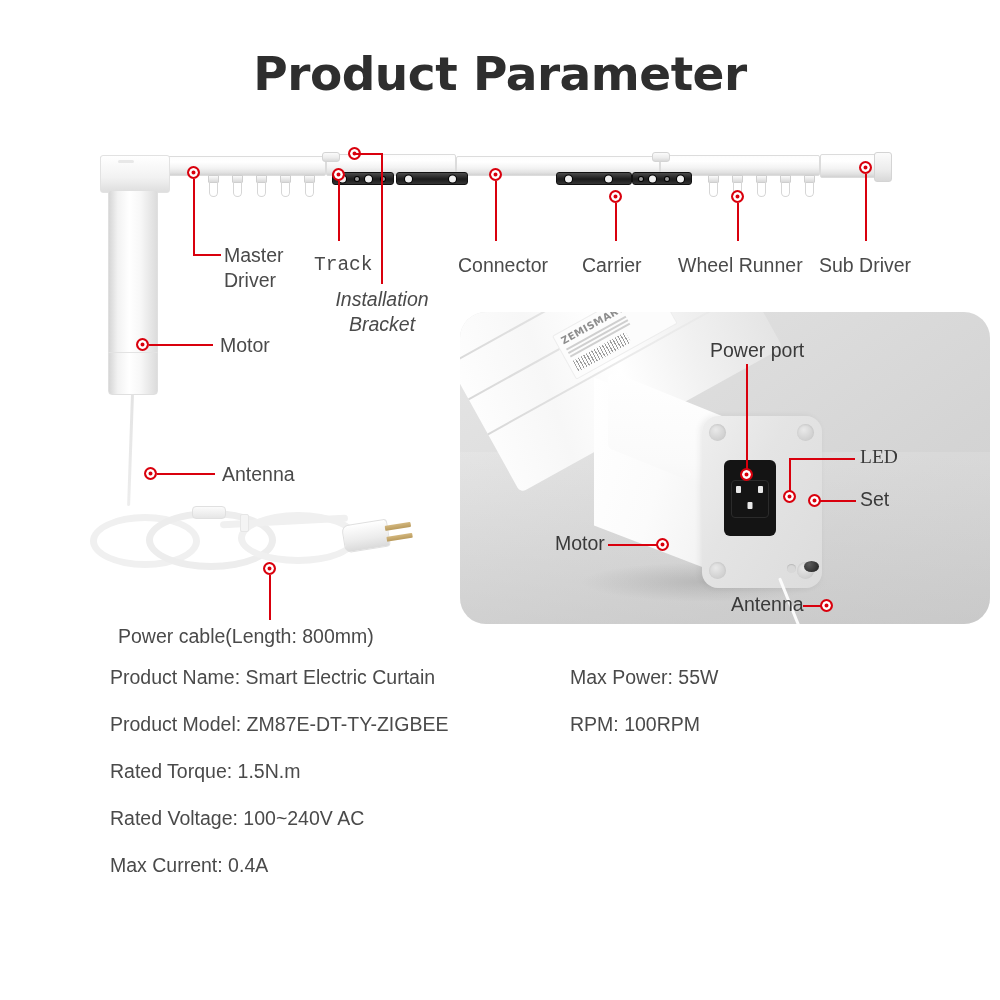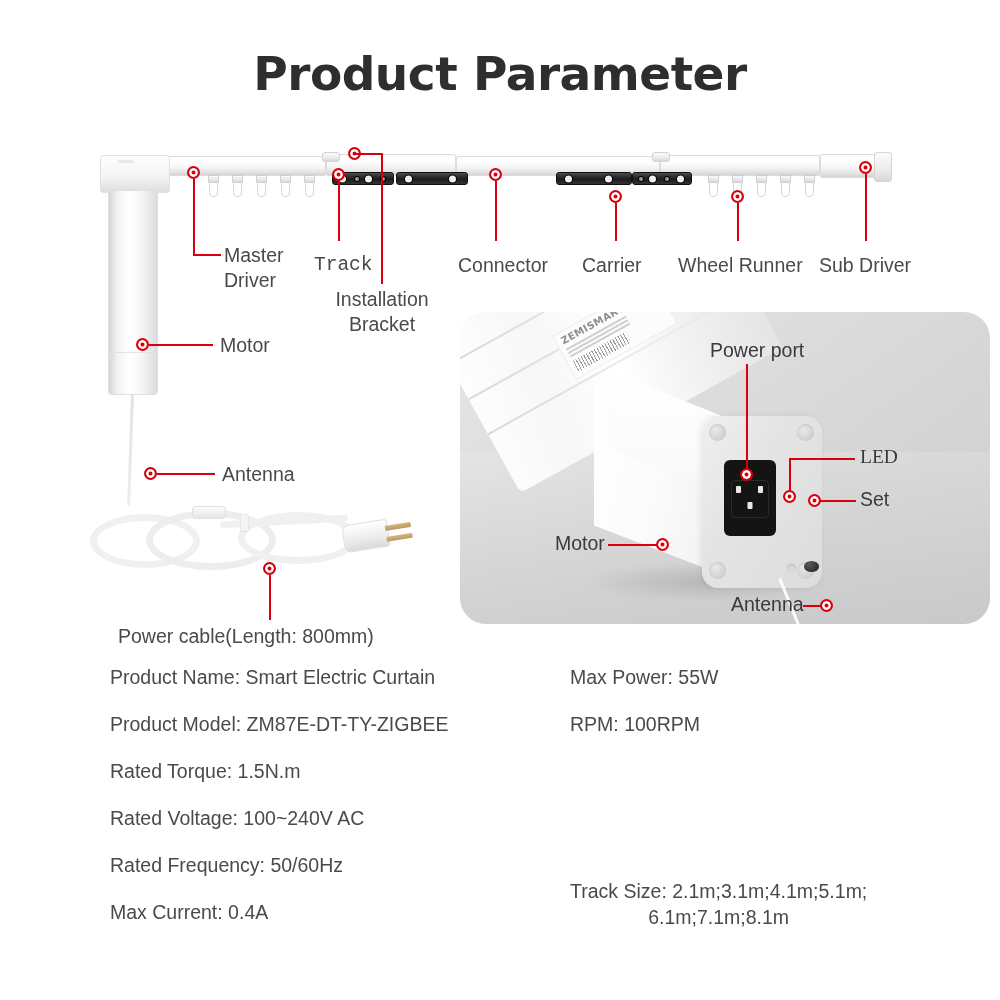--- a/index.html
+++ b/index.html
@@ -24,21 +24,21 @@
 
   
   .callout {
     position: absolute;
     color: #4a4a4a;
     font-size: 19.5px;
     line-height: 25px;
     white-space: pre-line;
     font-family: "Liberation Sans", sans-serif;
   }
-  .callout.center { text-align: center; }
+  .callout.center { text-align: center; font-style: italic; }
 
   
   .lead-v { position: absolute; width: 1.6px; background: #d9000d; }
   .lead-h { position: absolute; height: 1.6px; background: #d9000d; }
   .marker {
     position: absolute; width: 13px; height: 13px; border-radius: 50%;
     background: #d9000d; border: 2.5px solid #d9000d;
     box-shadow: inset 0 0 0 2.5px #ffffff;
   }
 
@@ -468,24 +468,17 @@
       <div class="spec-cell left">Product Model: ZM87E-DT-TY-ZIGBEE</div>
       <div class="spec-cell right">RPM: 100RPM</div>
     </div>
     <div class="spec-row">
       <div class="spec-cell left">Rated Torque: 1.5N.m</div>
     </div>
     <div class="spec-row">
       <div class="spec-cell left">Rated Voltage: 100~240V AC</div>
     </div>
     <div class="spec-row">
-      <div class="spec-cell left">Rated Frequency: 50/60Hz</div>
-      <div class="spec-cell right">
-        <span>Track Size: 2.1m;3.1m;4.1m;5.1m;</span>
-        <span class="cont">6.1m;7.1m;8.1m</span>
-      </div>
-    </div>
-    <div class="spec-row">
       <div class="spec-cell left">Max Current: 0.4A</div>
     </div>
   </div>
 
 </div>
 
 </body></html>

